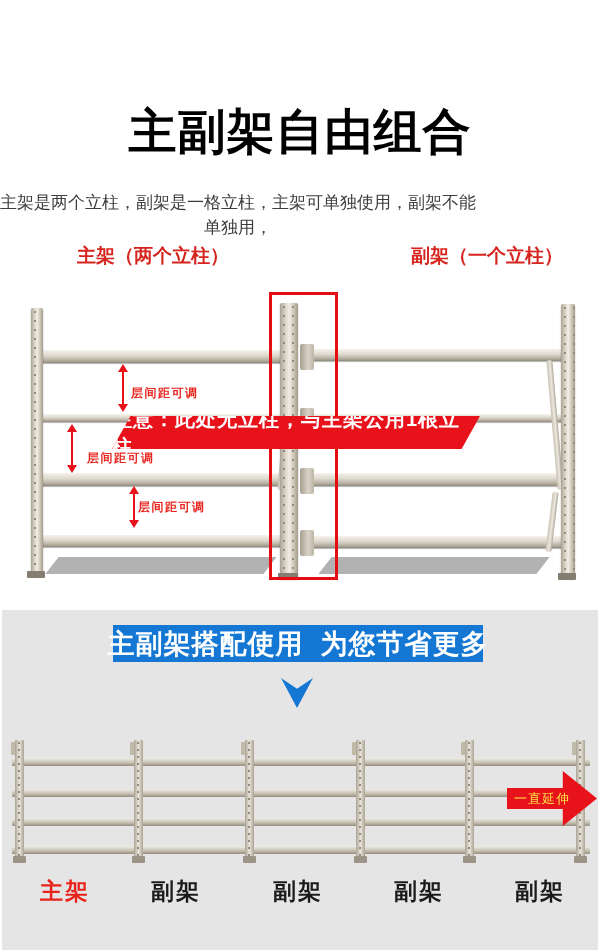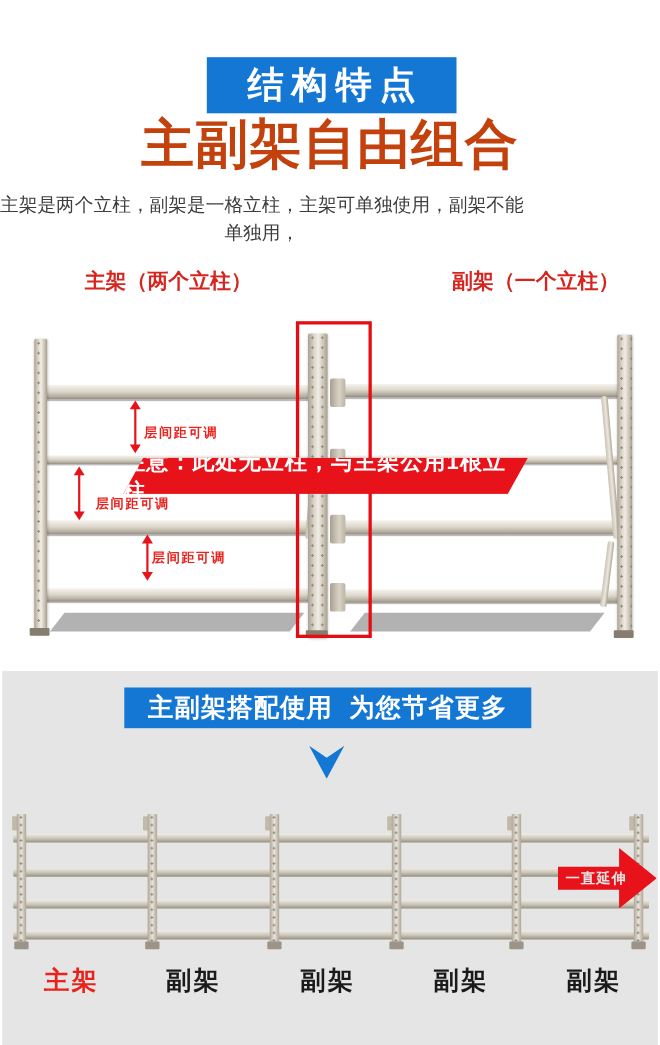--- a/index.html
+++ b/index.html
@@ -10,22 +10,22 @@
   }
   *{box-sizing:border-box;margin:0;padding:0}
   body{width:600px;height:950px;font-family:"Liberation Sans",sans-serif;background:#fff}
   .page{position:relative;width:600px;height:950px;background:#fff;overflow:hidden}
 
   
   .badge{position:absolute;left:188px;top:52px;width:227px;height:51px;background:var(--blue);
     color:#fff;font-size:33px;font-weight:bold;letter-spacing:7px;
     display:flex;align-items:center;justify-content:center;padding-left:7px}
   .title{position:absolute;left:0;top:102px;width:600px;text-align:center;
-    font-size:48px;font-weight:900;color:#c2410c;letter-spacing:1px;line-height:60px}
-  .desc{position:absolute;left:0;top:174px;width:476px;text-align:center;
+    font-size:48px;font-weight:900;color:#000000;letter-spacing:1px;line-height:60px}
+  .desc{position:absolute;left:0;top:190px;width:476px;text-align:center;
     font-size:17px;line-height:25px;color:#3d3d3d}
   .frame-label{position:absolute;top:243px;font-size:19px;font-weight:bold;color:var(--red-text)}
   .frame-label.l{left:77px}
   .frame-label.r{left:411px}
 
   
   .col{position:absolute;z-index:3;border-radius:2px;
     background-image:
       radial-gradient(circle 1.2px at 4px 4px,#938b7d 95%,transparent),
       linear-gradient(90deg,#aaa293 0%,#ddd7cb 32%,#f1ede5 52%,#c8c1b2 80%,#a29a8a 100%);
@@ -59,50 +59,49 @@
   #arrow3{left:128px;top:486px;height:42px}
 
   .spacing-label{position:absolute;z-index:7;color:#e8241e;font-size:12px;font-weight:bold;letter-spacing:1.5px}
   #slabel1{left:131px;top:385px}
   #slabel2{left:87px;top:450px}
   #slabel3{left:138px;top:499px}
 
   
   .bottom-panel{position:absolute;left:2px;top:610px;width:596px;height:340px;background:var(--gray-bg)}
   .banner2{position:absolute;left:111px;top:15px;width:370px;height:37px;background:var(--blue);
-    color:#fff;font-size:23px;font-weight:bold;display:flex;align-items:center;justify-content:center;
+    color:#fff;font-size:27px;font-weight:bold;display:flex;align-items:center;justify-content:center;
     white-space:pre;letter-spacing:1px}
   .chevron{position:absolute;left:279px;top:68px;width:32px;height:30px;background:var(--blue);
     clip-path:polygon(0 0,50% 36%,100% 0,50% 100%)}
 
   .ls-col{position:absolute;width:9px;top:130px;height:123px;z-index:3;border-radius:1px;
     background-image:
       radial-gradient(circle 1px at 4px 3px,#938b7d 95%,transparent),
       linear-gradient(90deg,#aba395,#e8e4da 50%,#aba395);
     background-size:9px 7px,100% 100%}
   .ls-hook{position:absolute;top:132px;width:5px;height:13px;z-index:2;background:#c2baa9;border-radius:1px}
   .ls-shelf{position:absolute;left:10px;width:578px;height:8px;z-index:2;border-radius:1px;
     background:linear-gradient(180deg,#f0ede6,#c9c3b6 55%,#958e80)}
   .ls-foot{position:absolute;top:246px;width:13px;height:7px;z-index:3;background:#9c9486;border-radius:1px}
 
   .extend-arrow{position:absolute;left:505px;top:161px;width:90px;height:55px;z-index:6;
     background:var(--red);clip-path:polygon(0 31%,62% 31%,62% 0,100% 50%,62% 100%,62% 69%,0 69%);
     display:flex;align-items:center}
-  .extend-arrow span{color:#e5e5e5;font-size:13px;font-weight:bold;padding-left:7px;letter-spacing:1px}
+  .extend-arrow span{color:#fde047;font-size:13px;font-weight:normal;padding-left:7px;letter-spacing:1px}
 
   .bottom-label{position:absolute;top:266px;transform:translateX(-50%);
     font-size:23px;font-weight:bold;color:#1a1a1a;letter-spacing:2px}
   .bottom-label.main{color:#e8231c}
 </style>
 </head>
 <body>
 
 <div class="page">
 
-  <div class="badge">结构特点</div>
   <h1 class="title">主副架自由组合</h1>
   <p class="desc">
     <span>主架是两个立柱，副架是一格立柱，主架可单独使用，副架不能单独用，</span><br>
   </p>
   <div class="frame-label r">副架（一个立柱）</div>
   <div class="frame-label l">主架（两个立柱）</div>
 
   <div>
 
     <div class="shadow" style="left:52px;top:557px;width:218px;height:17px"></div>

